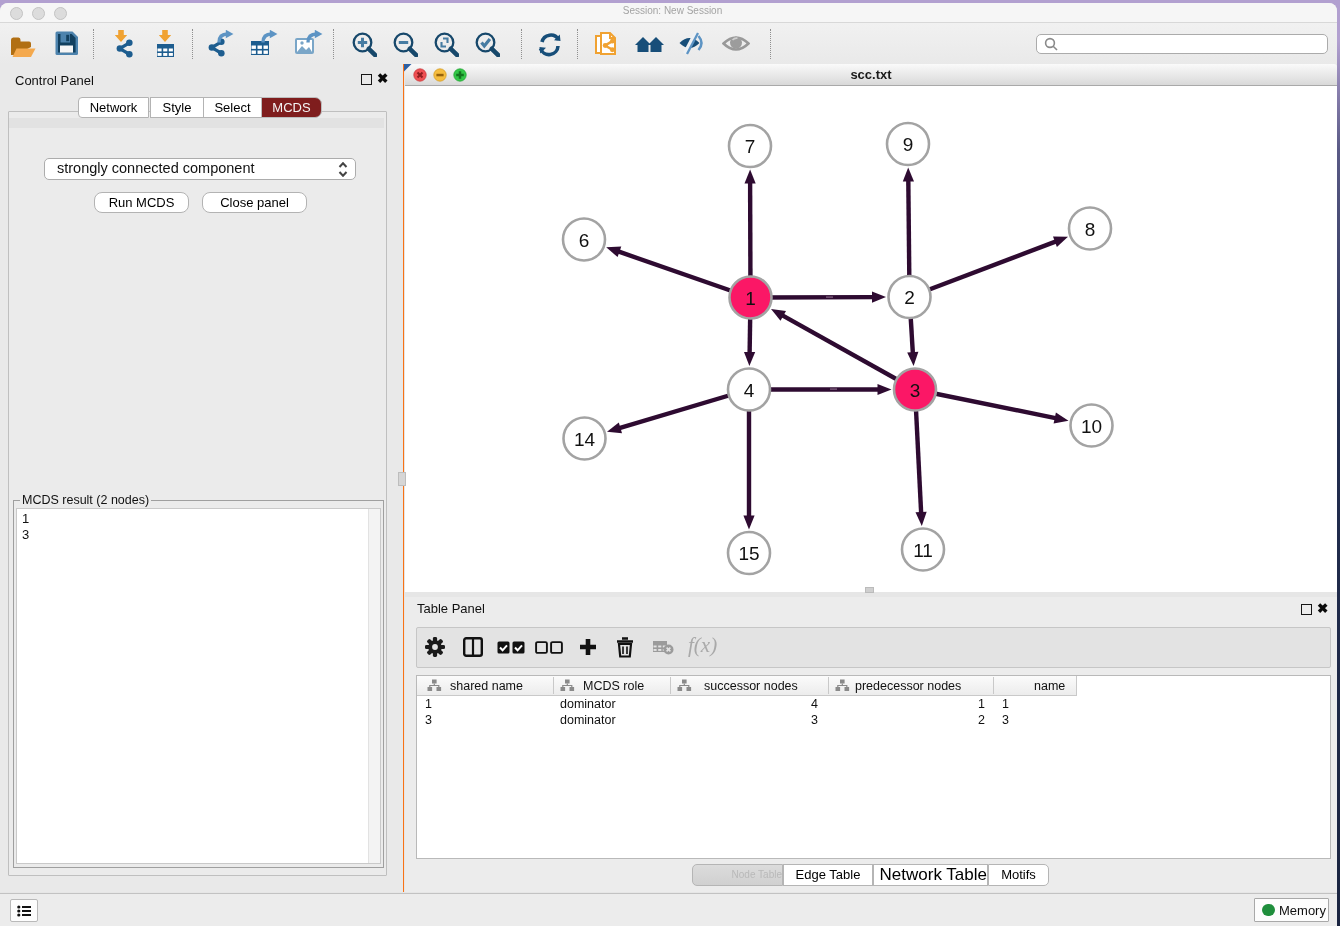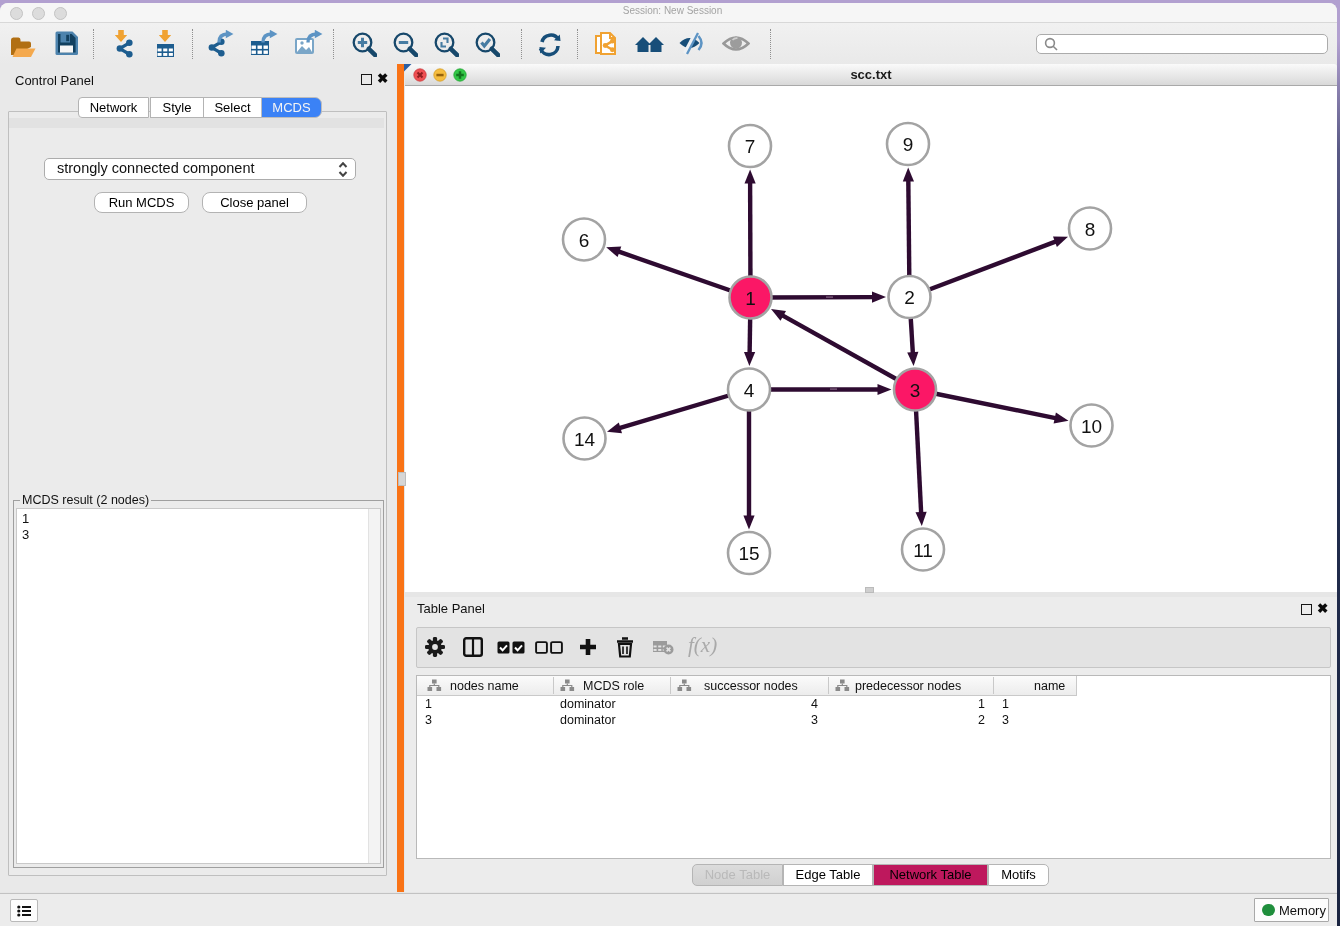--- a/index.html
+++ b/index.html
@@ -7,21 +7,21 @@
   .abs{position:absolute;}
   #win{position:absolute;left:0;top:3px;width:1337px;height:923px;background:#e9e9e9;border-radius:8px 8px 0 0;overflow:hidden;}
   #titlebar{position:absolute;left:0;top:0;width:100%;height:19px;background:#f6f6f6;border-bottom:1px solid #d8d8d8;}
   .tl{position:absolute;top:4px;width:13px;height:13px;border-radius:50%;background:#dcdcdc;border:1px solid #c3c3c3;box-sizing:border-box;}
   #wtitle{position:absolute;top:2px;left:4px;width:100%;text-align:center;font-size:10px;color:#a4a4a4;}
   #toolbar{position:absolute;left:0;top:20px;width:100%;height:41px;background:linear-gradient(#f1f1f1,#e9e9e9);border-bottom:1px solid #b5b5b5;}
   .sep{position:absolute;top:6px;height:30px;width:0;border-left:1px dotted #8f8f8f;}
   #main{position:absolute;left:0;top:61px;width:100%;height:829px;background:#e6e6e6;}
   #statusbar{position:absolute;left:0;top:890px;width:100%;height:33px;background:#ececec;border-top:1px solid #c2c2c2;}
   
-  #cpanel{position:absolute;left:0;top:0;width:404px;height:828px;background:#e9e9e9;border-right:7px solid #f97316;box-sizing:border-box;}
+  #cpanel{position:absolute;left:0;top:0;width:404px;height:828px;background:#e9e9e9;border-right:1px solid #f97316;box-sizing:border-box;}
   #cpbox{position:absolute;left:8px;top:47px;width:377px;height:763px;border:1px solid #bfbfbf;background:#ebebeb;border-radius:1px;}
   .tab{position:absolute;top:33px;height:21px;box-sizing:border-box;border:1px solid #b3b3b3;background:#fff;font-size:13px;text-align:center;line-height:19px;color:#000;}
   .btn{position:absolute;box-sizing:border-box;background:#fff;border:1px solid #b3b3b3;border-radius:8px;font-size:13px;text-align:center;color:#000;}
   
   #netwin{position:absolute;left:405px;top:0px;width:932px;height:528px;}
   #nettitle{position:absolute;left:0;top:0;width:100%;height:22px;background:linear-gradient(#fafafa,#d9d9d9);border-bottom:1px solid #a9a9a9;box-sizing:border-box;border-radius:3px 3px 0 0;}
   #netcanvas{position:absolute;left:0;top:22px;width:932px;height:506px;background:#fff;}
   
   #tpanel{position:absolute;left:405px;top:533px;width:932px;height:295px;background:#ececec;}
 </style>
@@ -173,21 +173,21 @@
   <div id="main">
     <div id="cpanel">
         <div class="abs" style="left:15px;top:9px;font-size:13px;color:#111;">Control Panel</div>
 <div class="abs" style="left:360.5px;top:10px;width:11px;height:11px;border:1.7px solid #161616;box-sizing:border-box;"></div>
 <div class="abs" style="left:377px;top:6px;font-size:13.5px;font-weight:bold;color:#0a0a0a;">✖</div>
 <div id="cpbox"></div>
 <div class="abs" style="left:9px;top:54px;width:375px;height:10px;background:#e2e2e2;"></div>
 <div class="tab" style="left:78px;width:71px;border-radius:4px 0 0 4px;">Network</div>
 <div class="tab" style="left:150px;width:54px;">Style</div>
 <div class="tab" style="left:203px;width:59px;">Select</div>
-<div class="tab" style="left:261px;width:61px;border-radius:0 7px 7px 0;background:#3b82f6;color:#f4f4f4;border-color:#bdbdbd;">MCDS</div>
+<div class="tab" style="left:261px;width:61px;border-radius:0 7px 7px 0;background:#7f1d1d;color:#f4f4f4;border-color:#bdbdbd;">MCDS</div>
 <div class="abs" style="left:44px;top:94px;width:312px;height:22px;background:#fff;border:1px solid #acacac;border-radius:5px;box-sizing:border-box;"></div>
 <div class="abs" style="left:57px;top:96px;font-size:14.5px;color:#111;text-align:center;">strongly connected component</div>
 <svg class="abs" style="left:337px;top:98px;" width="12" height="15" viewBox="0 0 12 15">
           <path d="M2.5 5 L6 1.2 L9.5 5" stroke="#444" stroke-width="2" fill="none"></path>
           <path d="M2.5 10 L6 13.8 L9.5 10" stroke="#444" stroke-width="2" fill="none"></path>
         </svg>
 <div class="btn" style="left:94px;top:128px;width:95px;height:21px;line-height:19px;">Run MCDS</div>
 <div class="btn" style="left:202px;top:128px;width:105px;height:21px;line-height:19px;">Close panel</div>
 <div class="abs" style="left:13px;top:436px;width:371px;height:368px;border:1px solid #9f9f9f;box-sizing:border-box;"></div>
 <div class="abs" style="left:20px;top:429px;font-size:12.5px;color:#111;background:#ebebeb;padding:0 2px;">MCDS result (2 nodes)</div>
@@ -333,21 +333,21 @@
 <div class="abs" style="left:148px;top:80px;width:1px;height:17px;background:#c9c9c9;"></div>
 <div class="abs" style="left:265px;top:80px;width:1px;height:17px;background:#c9c9c9;"></div>
 <div class="abs" style="left:423px;top:80px;width:1px;height:17px;background:#c9c9c9;"></div>
 <div class="abs" style="left:588px;top:80px;width:1px;height:17px;background:#c9c9c9;"></div>
 <svg class="abs" style="left:22px;top:82px;" width="15" height="13" viewBox="0 0 15 13">
           <rect x="5" y="0.5" width="4.6" height="4" fill="#8a8a8a"></rect>
           <rect x="0.5" y="8" width="4.6" height="4" fill="#8a8a8a"></rect>
           <rect x="9.5" y="8" width="4.6" height="4" fill="#8a8a8a"></rect>
           <path d="M7.3 4.5 v2 M2.8 8 v-1.5 h9 V8" stroke="#8a8a8a" stroke-width="1.2" fill="none"></path>
         </svg>
-<div class="abs" style="left:45px;top:82px;font-size:12.5px;color:#111;">nodes name</div>
+<div class="abs" style="left:45px;top:82px;font-size:12.5px;color:#111;">shared name</div>
 <svg class="abs" style="left:155px;top:82px;" width="15" height="13" viewBox="0 0 15 13">
           <rect x="5" y="0.5" width="4.6" height="4" fill="#8a8a8a"></rect>
           <rect x="0.5" y="8" width="4.6" height="4" fill="#8a8a8a"></rect>
           <rect x="9.5" y="8" width="4.6" height="4" fill="#8a8a8a"></rect>
           <path d="M7.3 4.5 v2 M2.8 8 v-1.5 h9 V8" stroke="#8a8a8a" stroke-width="1.2" fill="none"></path>
         </svg>
 <div class="abs" style="left:178px;top:82px;font-size:12.5px;color:#111;">MCDS role</div>
 <svg class="abs" style="left:272px;top:82px;" width="15" height="13" viewBox="0 0 15 13">
           <rect x="5" y="0.5" width="4.6" height="4" fill="#8a8a8a"></rect>
           <rect x="0.5" y="8" width="4.6" height="4" fill="#8a8a8a"></rect>
@@ -366,23 +366,23 @@
 <div class="abs" style="left:20px;top:100px;font-size:12.5px;color:#111;">1</div>
 <div class="abs" style="left:155px;top:100px;font-size:12.5px;color:#111;">dominator</div>
 <div class="abs" style="left:343px;top:100px;width:70px;text-align:right;font-size:12.5px;color:#111;">4</div>
 <div class="abs" style="left:510px;top:100px;width:70px;text-align:right;font-size:12.5px;color:#111;">1</div>
 <div class="abs" style="left:597px;top:100px;font-size:12.5px;color:#111;">1</div>
 <div class="abs" style="left:20px;top:116px;font-size:12.5px;color:#111;">3</div>
 <div class="abs" style="left:155px;top:116px;font-size:12.5px;color:#111;">dominator</div>
 <div class="abs" style="left:343px;top:116px;width:70px;text-align:right;font-size:12.5px;color:#111;">3</div>
 <div class="abs" style="left:510px;top:116px;width:70px;text-align:right;font-size:12.5px;color:#111;">2</div>
 <div class="abs" style="left:597px;top:116px;font-size:12.5px;color:#111;">3</div>
-<div class="abs" style="left:287px;top:267px;width:91px;height:22px;line-height:20px;font-size:13px;text-align:center;box-sizing:border-box;border:1px solid #b5b5b5;background:linear-gradient(#dcdcdc,#d0d0d0);color:#b9b9b9;border-radius:5px 0 0 5px;">Node Table</div>
+<div class="abs" style="left:287px;top:267px;width:91px;height:22px;line-height:20px;font-size:10px;text-align:right;box-sizing:border-box;border:1px solid #b5b5b5;background:linear-gradient(#dcdcdc,#d0d0d0);color:#b9b9b9;border-radius:5px 0 0 5px;">Node Table</div>
 <div class="abs" style="left:378px;top:267px;width:90px;height:22px;line-height:20px;font-size:13px;text-align:center;box-sizing:border-box;border:1px solid #b5b5b5;background:#fff;color:#000;">Edge Table</div>
-<div class="abs" style="left:468px;top:267px;width:115px;height:22px;line-height:20px;font-size:13px;text-align:center;box-sizing:border-box;border:1px solid #b5b5b5;background:#be185d;color:#000;">Network Table</div>
+<div class="abs" style="left:468px;top:267px;width:115px;height:22px;line-height:20px;font-size:17px;text-align:right;box-sizing:border-box;border:1px solid #b5b5b5;background:#ffffff;color:#000;">Network Table</div>
 <div class="abs" style="left:583px;top:267px;width:61px;height:22px;line-height:20px;font-size:13px;text-align:center;box-sizing:border-box;border:1px solid #b5b5b5;background:#fff;color:#000;border-radius:0 5px 5px 0;">Motifs</div>
       </div>
 <div id="splitterh" class="abs" style="left:398px;top:408px;width:6px;height:12px;background:#d6d6d6;border:1px solid #bdbdbd;"></div>
   </div>
   <div id="statusbar">
     <div class="abs" style="left:10px;top:5px;width:28px;height:23px;background:#fdfdfd;border:1px solid #b9b9b9;border-radius:2px;box-sizing:border-box;"></div>
 <svg class="abs" style="left:17px;top:11px;" width="14" height="12" viewBox="0 0 14 12">
         <circle cx="1.8" cy="2" r="1.6" fill="#111"></circle>
         <circle cx="1.8" cy="6" r="1.6" fill="#111"></circle>
         <circle cx="1.8" cy="10" r="1.6" fill="#111"></circle>

